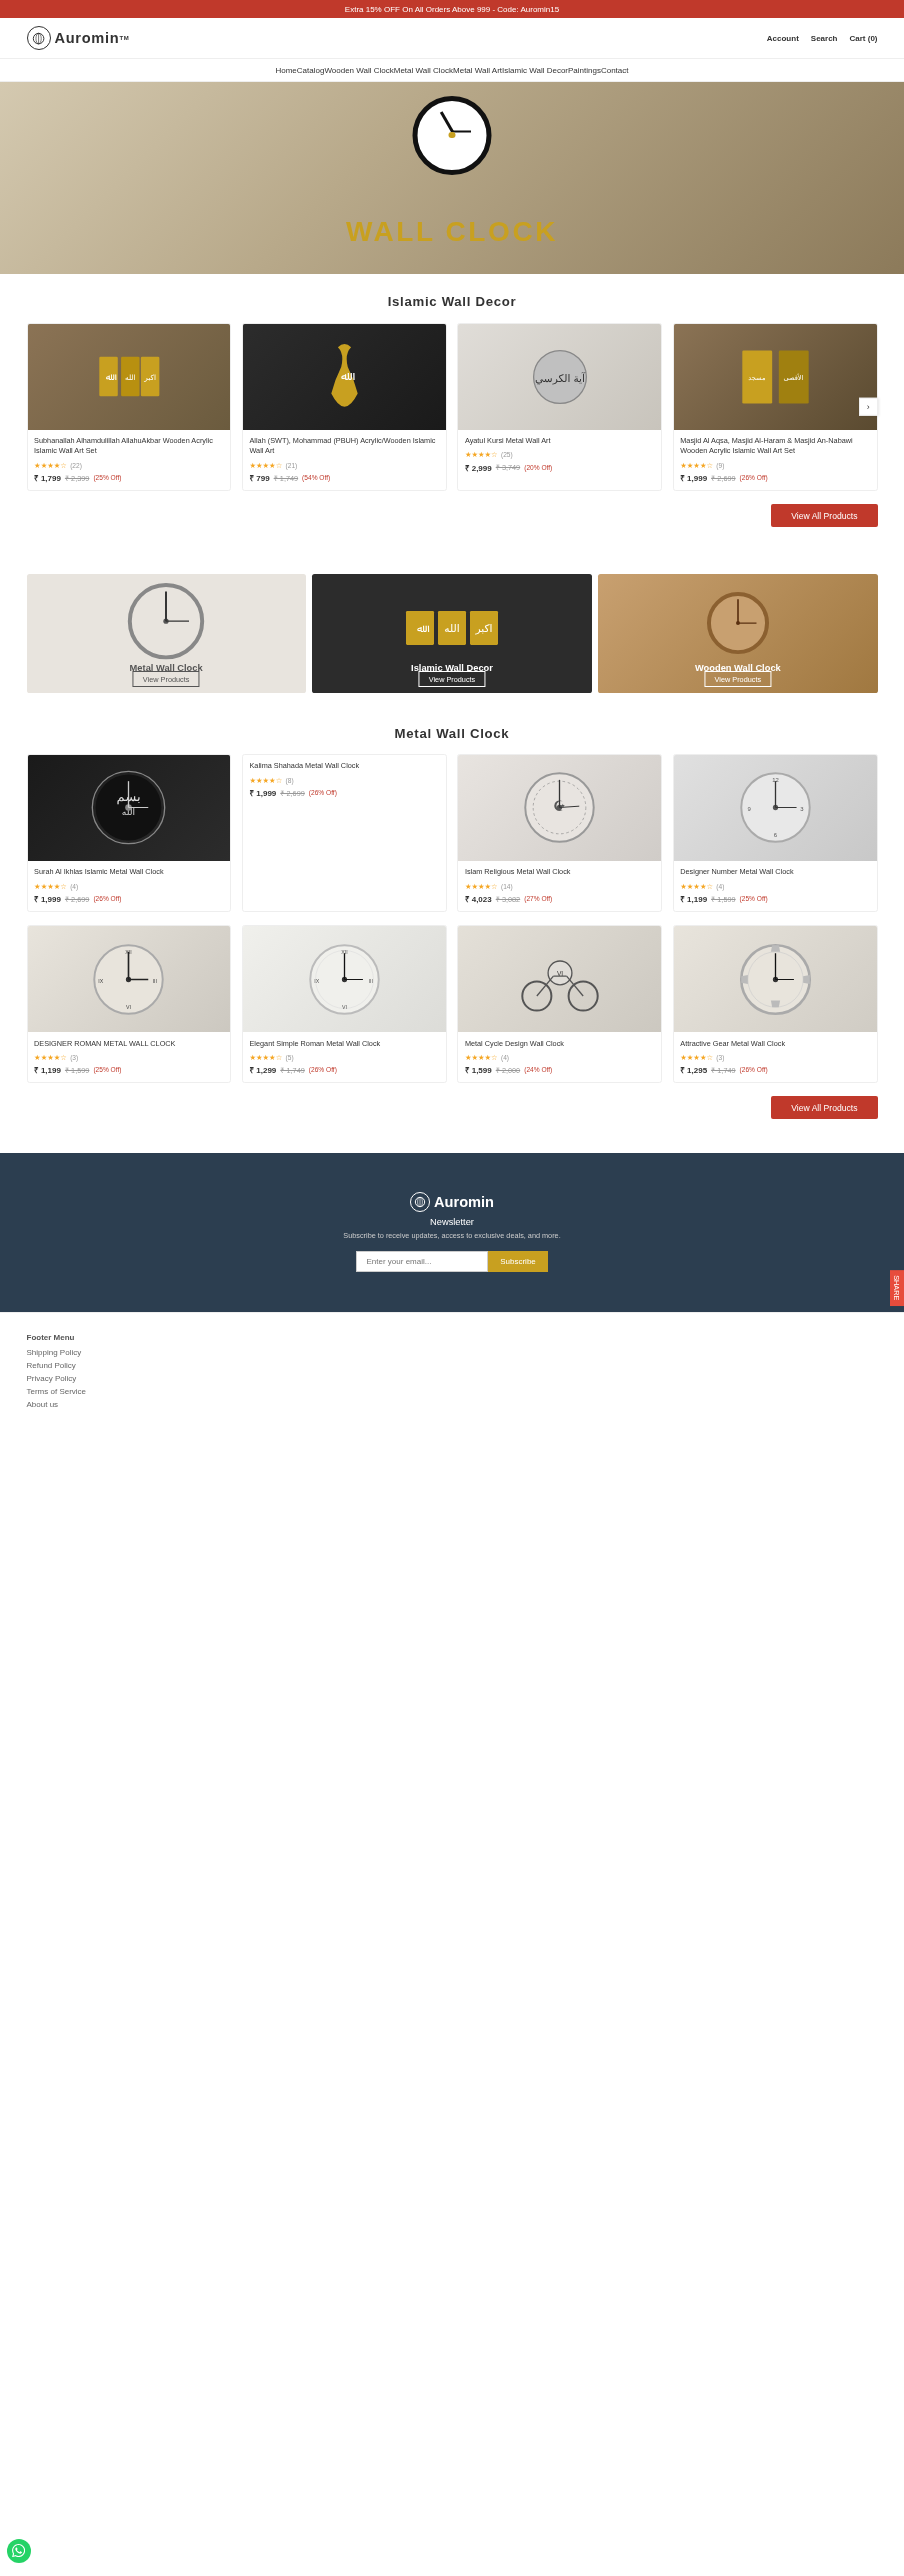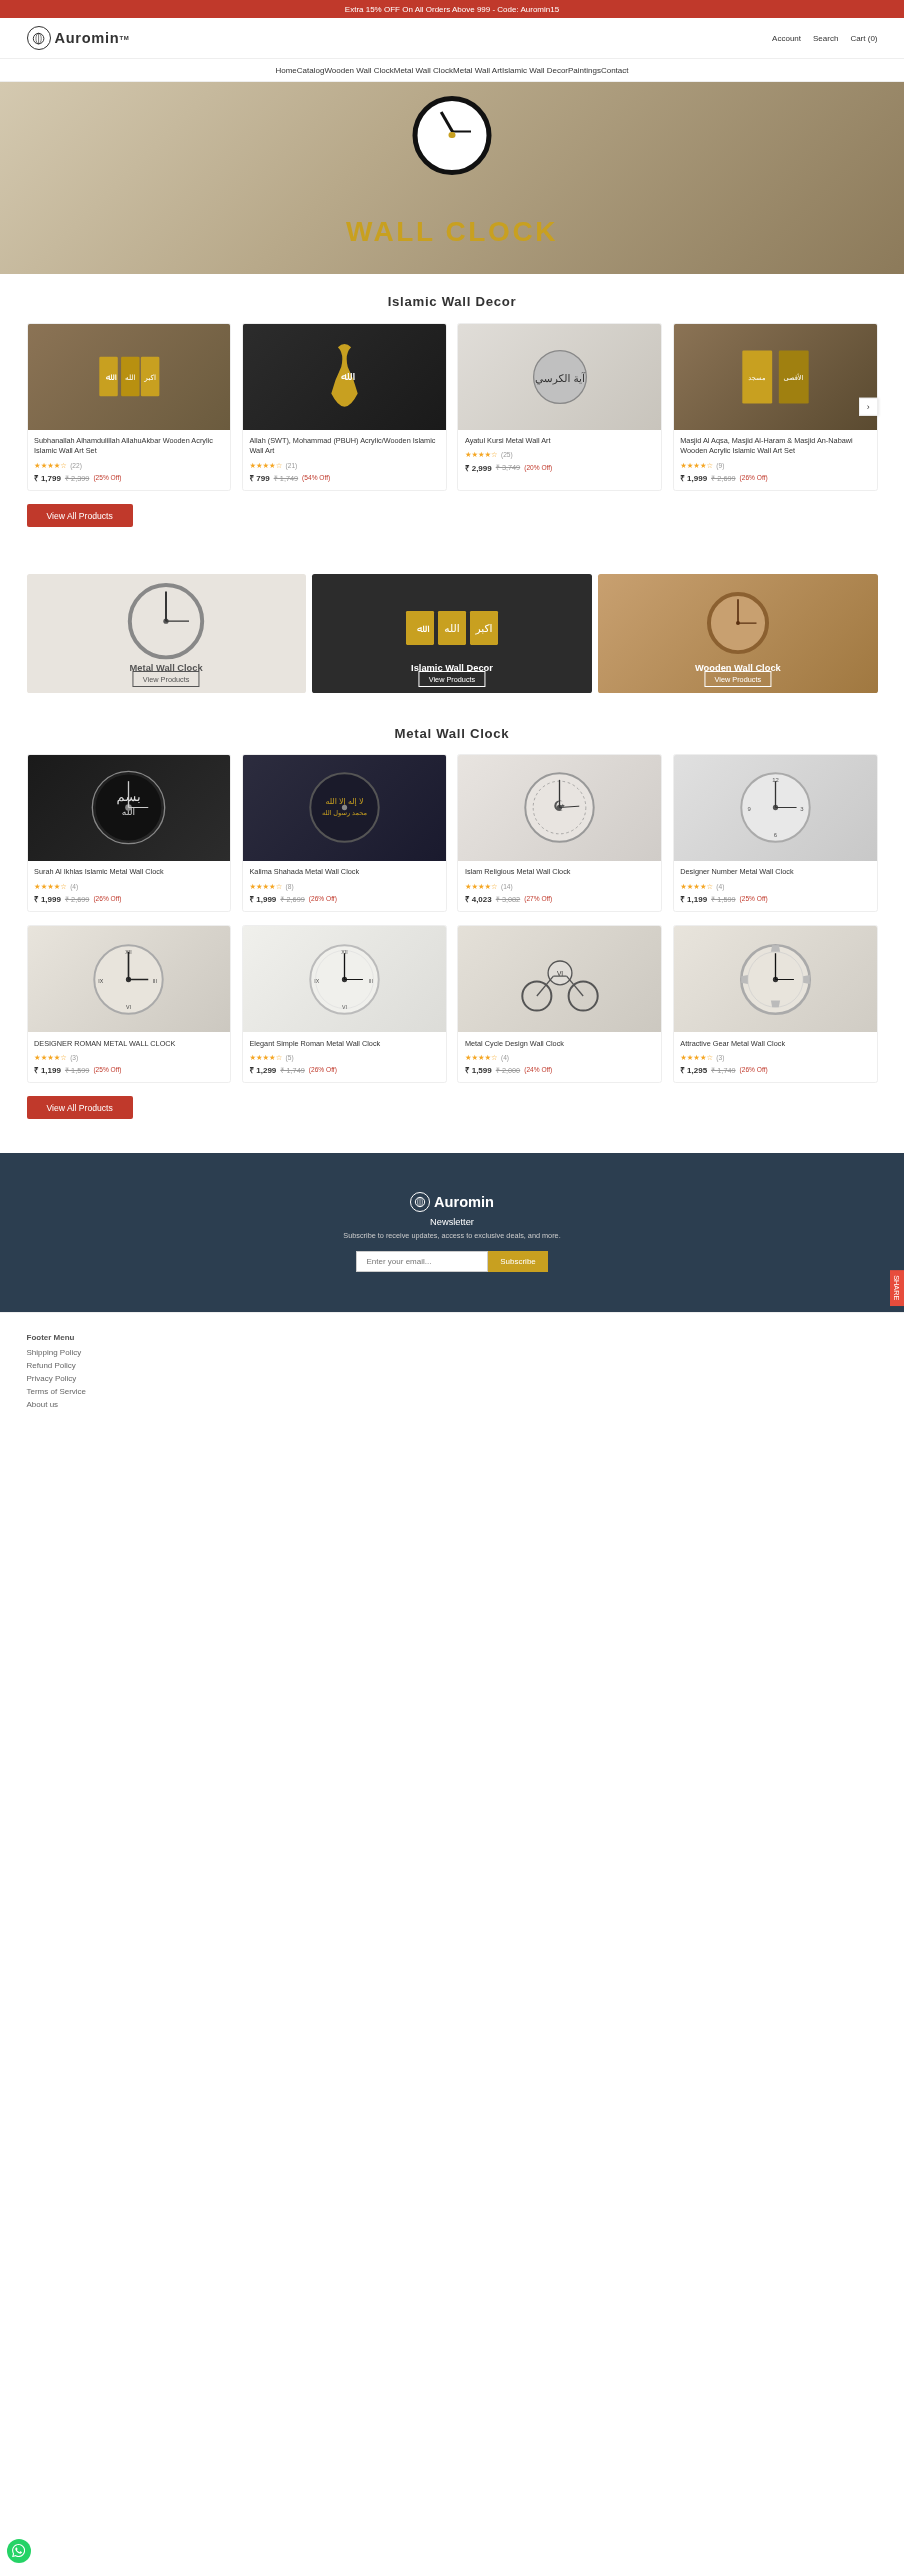--- a/index.html
+++ b/index.html
@@ -30,21 +30,21 @@
       letter-spacing: 0.7px;
     }
     .header-logo .logo-icon {
       width: 24px; height: 24px; margin-right: 4px;
       border: 1.3px solid #333;
       border-radius: 50%;
       display: flex; align-items: center; justify-content: center;
       font-size: 9.3px;
     }
     .header-logo .tm { font-size: 6px; vertical-align: super; }
-    .header-actions { display: flex; gap: 12px; font-size: 8px; }
+    .header-actions { display: flex; gap: 12px; font-size: 8px; font-weight: bold; }
     .header-actions span { cursor: pointer; }
 
     
     nav {
       display: flex;
       justify-content: center;
       padding: 6.6px;
       border-bottom: 0.7px solid #eee;
       font-size: 8px;
     }
@@ -149,21 +149,21 @@
     .stars { color: #f5a623; font-size: 7.3px; margin-bottom: 2.6px; }
     .review-count { font-size: 6.6px; color: #999; margin-left: 1.3px; }
     .price-row { display: flex; gap: 4px; align-items: center; flex-wrap: wrap; }
     .price-new { font-size: 8px; font-weight: bold; color: #333; }
     .price-old { font-size: 7.3px; color: #999; text-decoration: line-through; }
     .price-off { font-size: 6.6px; color: #c0392b; }
 
     
     .center-btn {
       display: flex;
-      justify-content: flex-start;
+      justify-content: flex-end;
       margin: 13.2px 0;
     }
     .btn-orange {
       background: #c0392b;
       color: #fff;
       border: none;
       padding: 6.6px 20px;
       border-radius: 2px;
       cursor: pointer;
       font-size: 8.6px;
@@ -589,28 +589,20 @@
         <div class="stars">★★★★☆ <span class="review-count">(4)</span></div>
         <div class="price-row">
           <span class="price-new">₹ 1,999</span>
           <span class="price-old">₹ 2,699</span>
           <span class="price-off">(26% Off)</span>
         </div>
       </div>
     </div>
 
     <div class="product-card">
-      <div class="product-image img-metal2">
-        <svg width="79" height="79" viewBox="0 0 120 120" style="font-size:13px">
-          <circle cx="60" cy="60" r="52" fill="#1a1a2a" stroke="#555" stroke-width="3"></circle>
-          <text x="60" y="55" fill="#c8a020" font-size="12" text-anchor="middle">لا إله إلا الله</text>
-          <text x="60" y="72" fill="#c8a020" font-size="10" text-anchor="middle">محمد رسول الله</text>
-          <circle cx="60" cy="60" r="4" fill="#888"></circle>
-        </svg>
-      </div>
       <div class="product-info">
         <div class="product-name">Kalima Shahada Metal Wall Clock</div>
         <div class="stars">★★★★☆ <span class="review-count">(8)</span></div>
         <div class="price-row">
           <span class="price-new">₹ 1,999</span>
           <span class="price-old">₹ 2,699</span>
           <span class="price-off">(26% Off)</span>
         </div>
       </div>
     </div>

